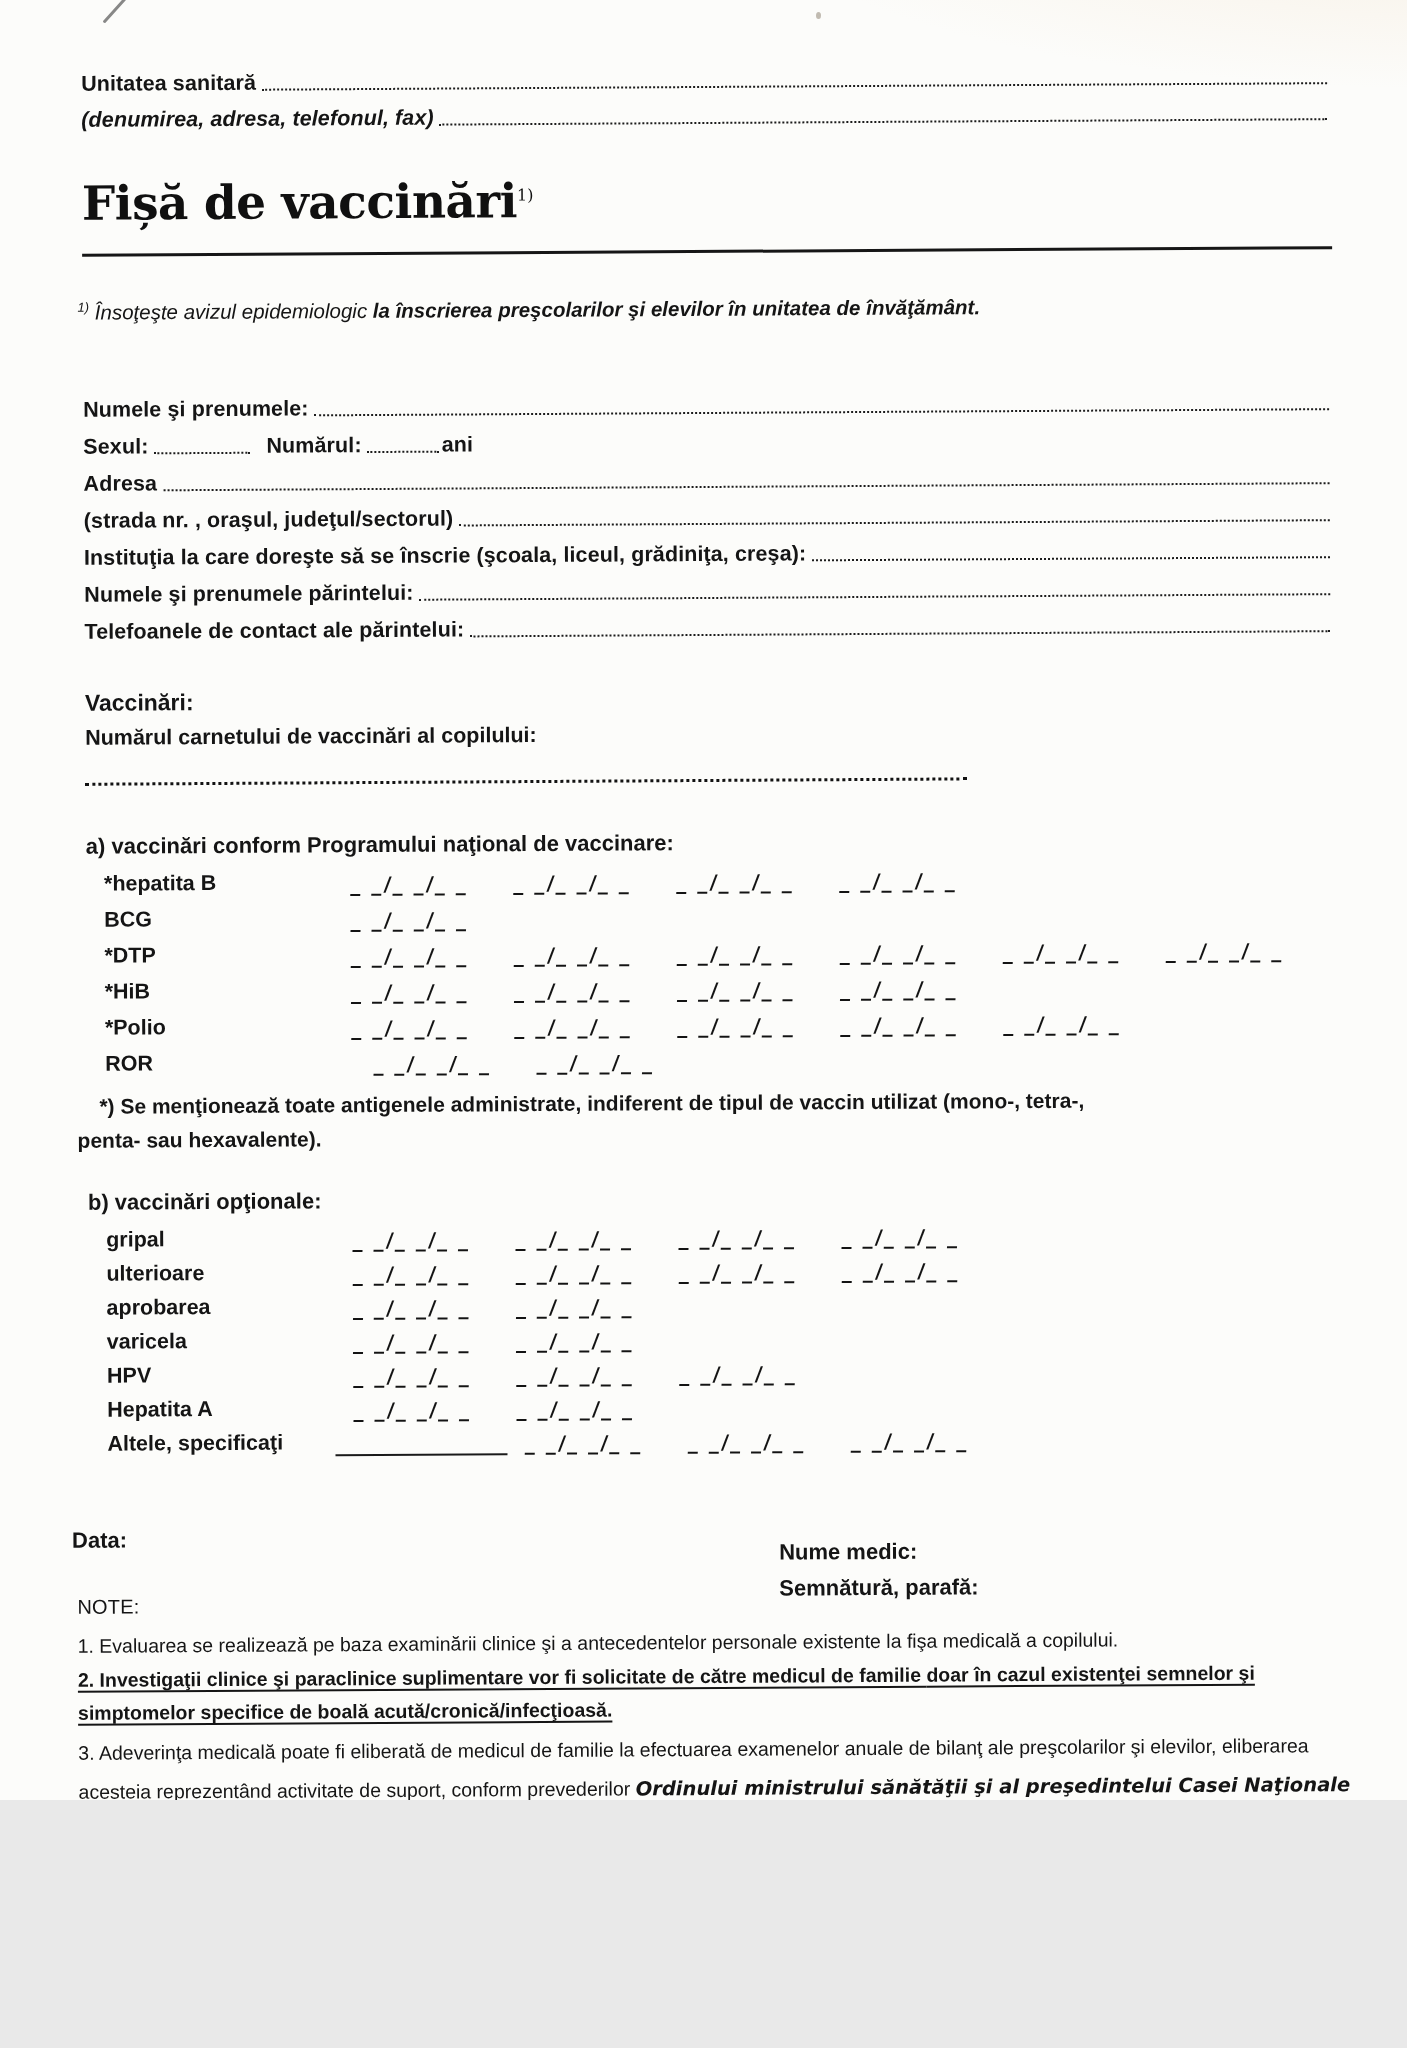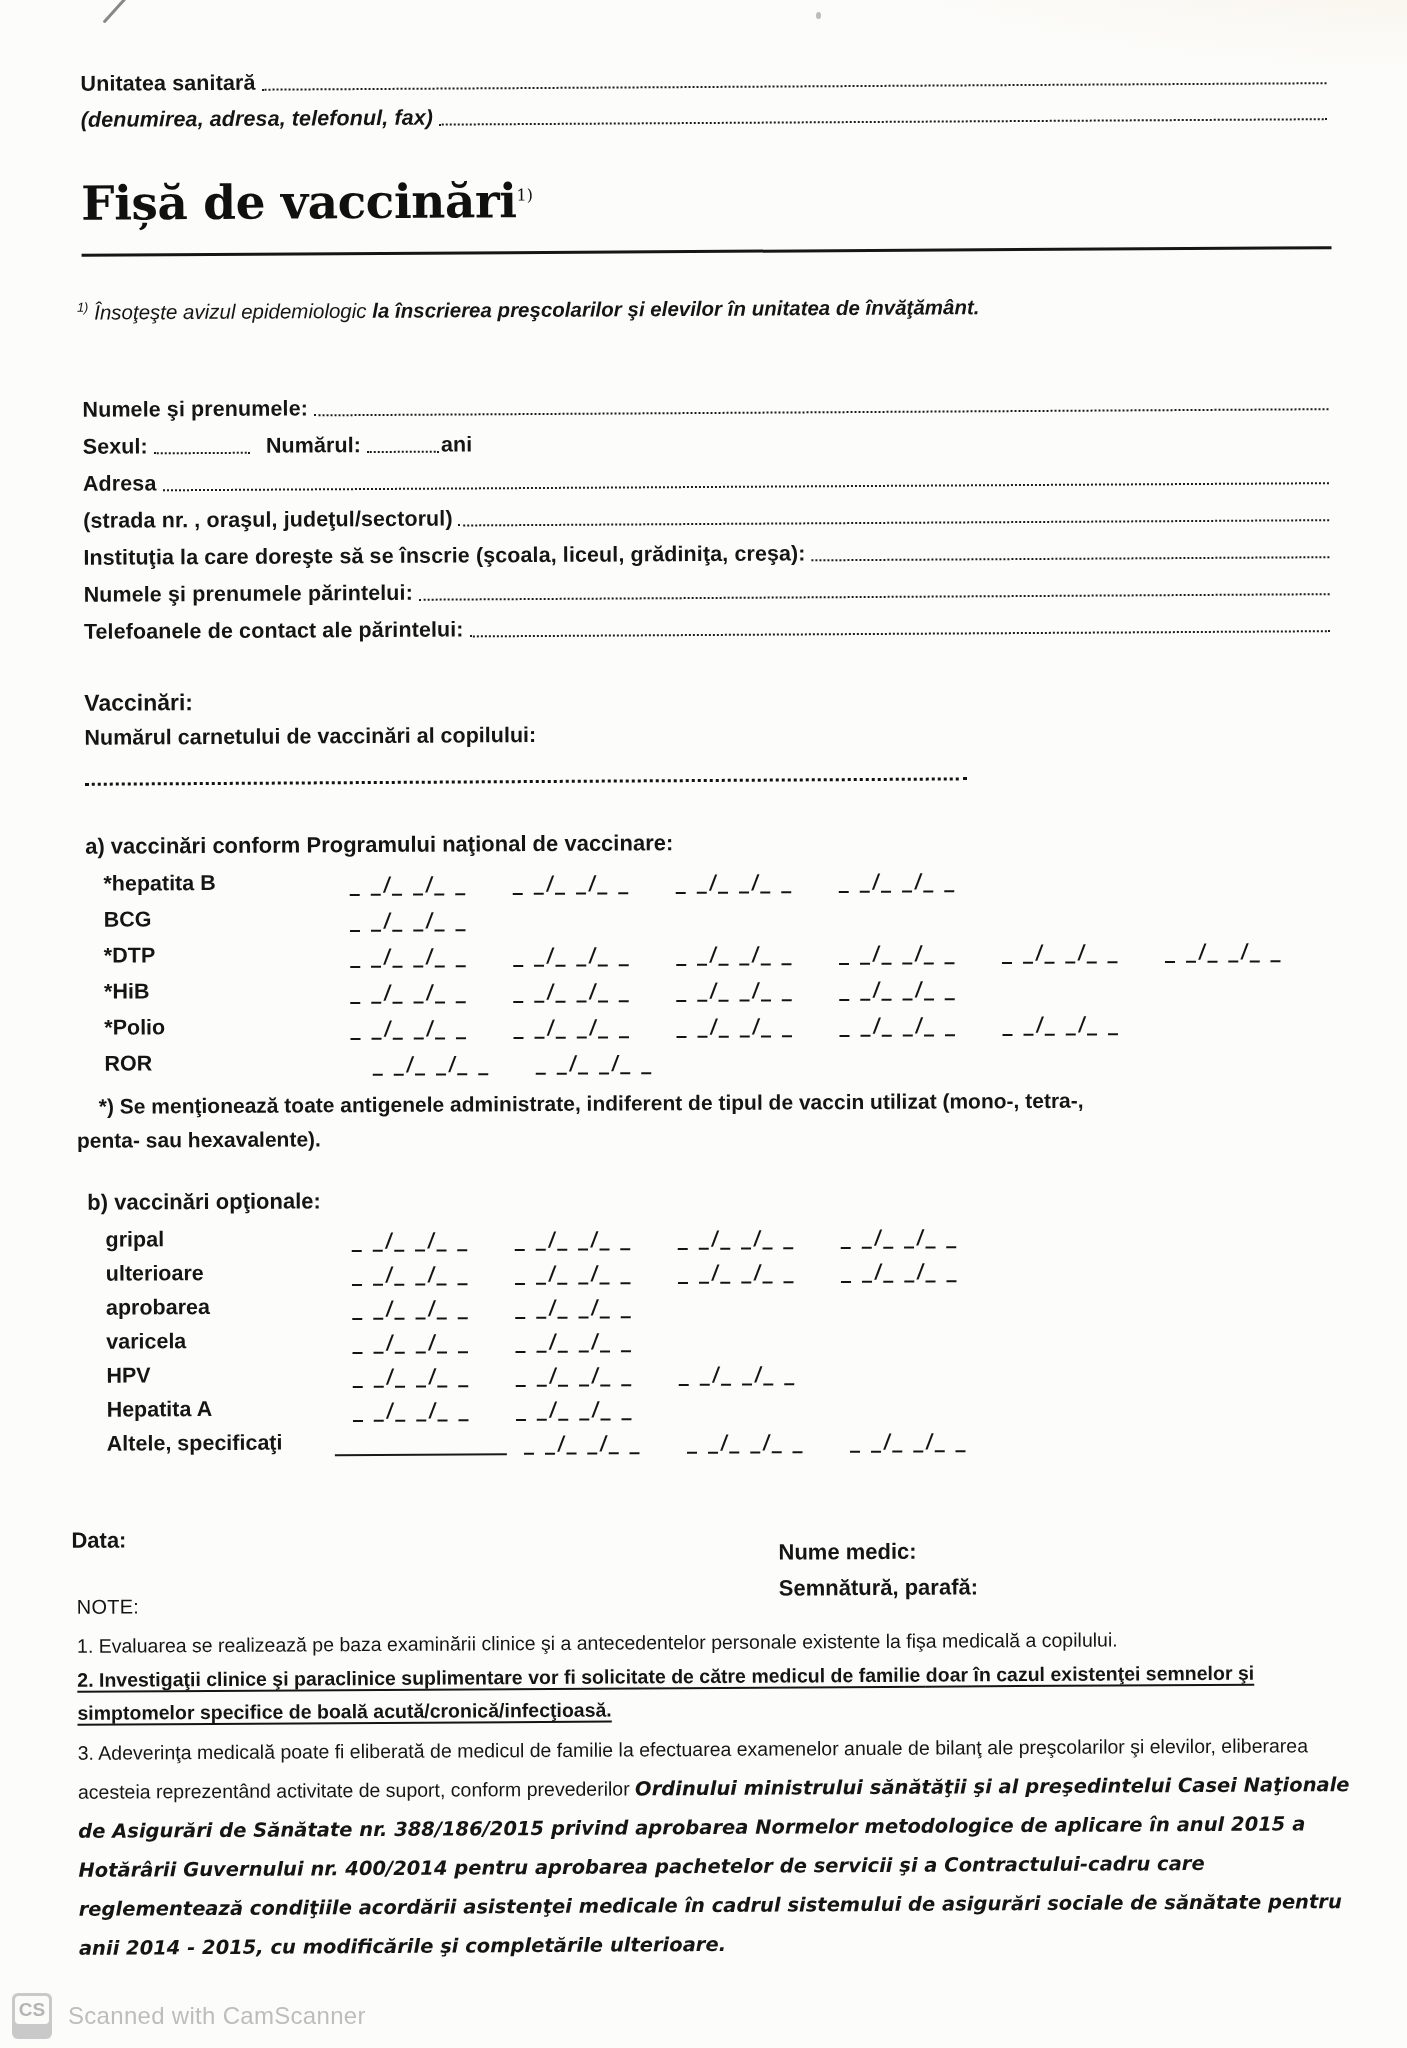--- a/index.html
+++ b/index.html
@@ -3,21 +3,21 @@
 <meta charset="utf-8">
 <style>
   html,body{margin:0;padding:0;}
   body{
     width:1407px;height:2048px;overflow:hidden;
     background:#e9e9e9;
     font-family:"Liberation Sans", sans-serif;
     color:#151515;
   }
   .page{
-    position:relative;width:1407px;height:2048px;overflow:hidden;
+    position:relative;width:1407px;height:1800px;overflow:hidden;
     background:
       radial-gradient(1200px 300px at 105% -5%, rgba(243,229,209,.55), rgba(0,0,0,0) 60%),
       radial-gradient(900px 220px at -5% 110%, rgba(240,231,218,.5), rgba(0,0,0,0) 60%),
       #fcfcfa;
   }
   .tilt{position:absolute;inset:0;transform:rotate(-0.35deg);transform-origin:50% 40%;}
   .abs{position:absolute;}
 
   
   .pencil{position:absolute;left:96px;top:4px;width:46px;height:3px;background:#6a6a6a;

